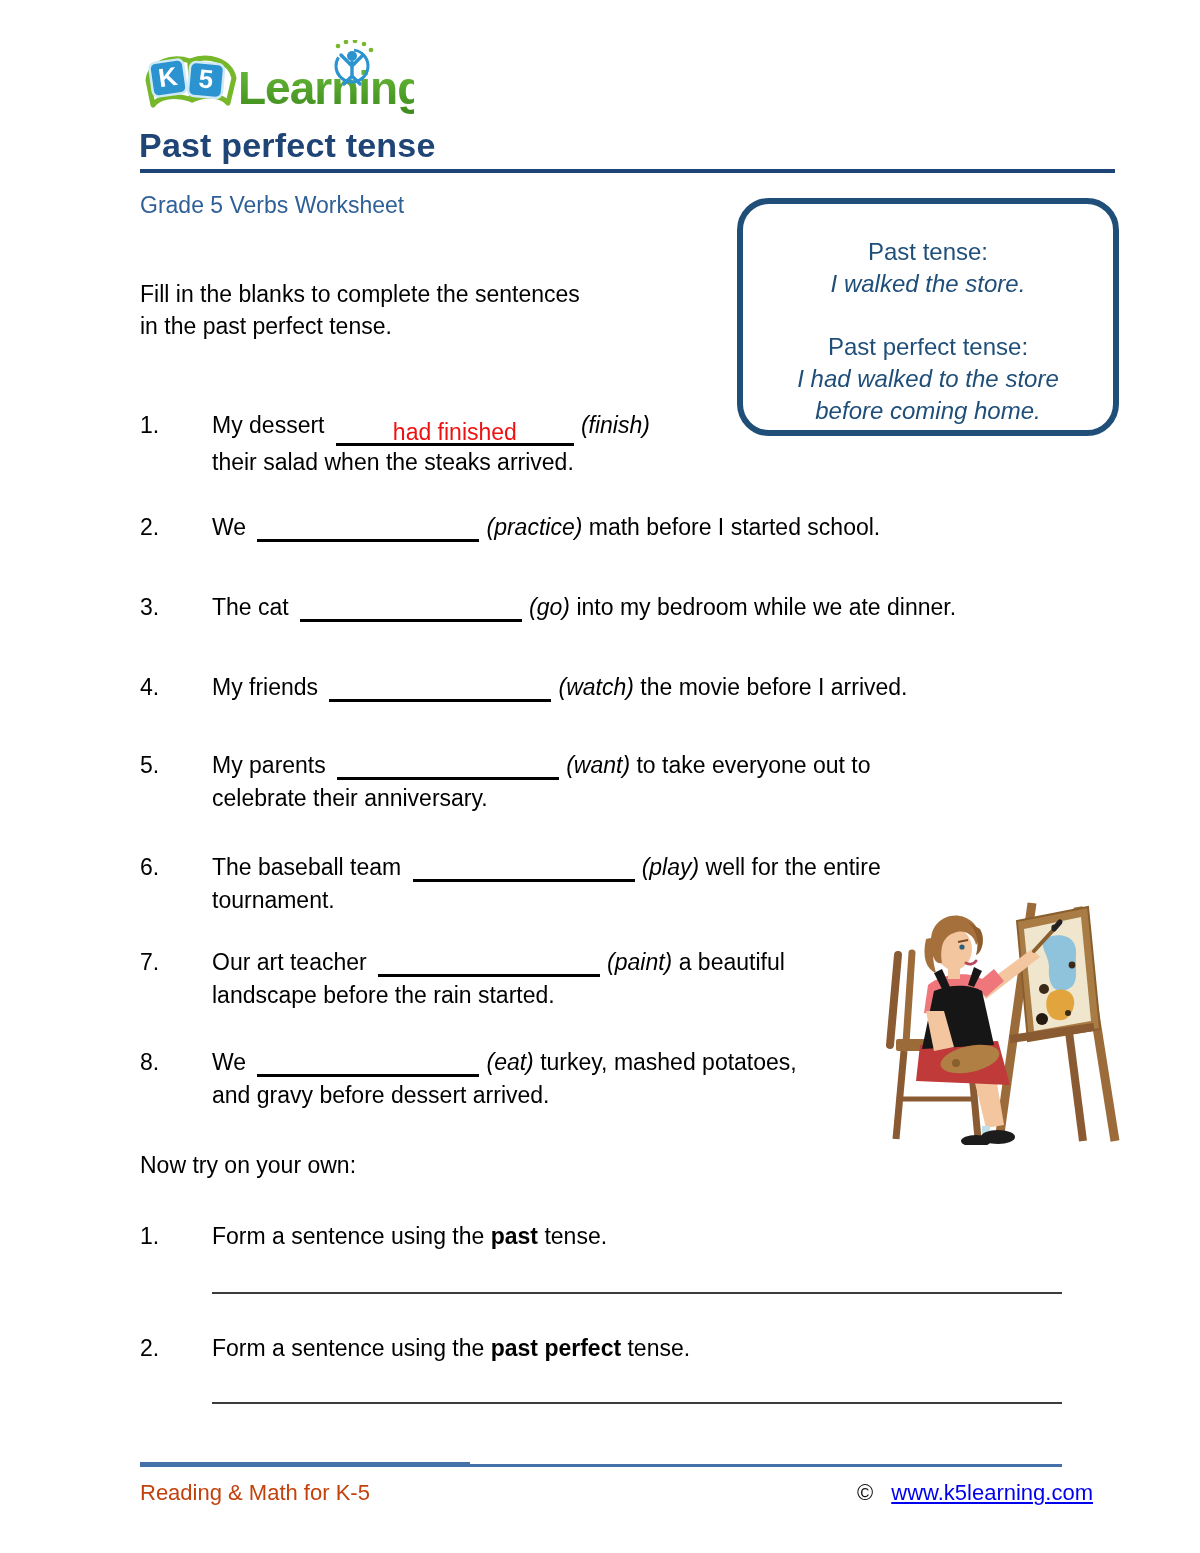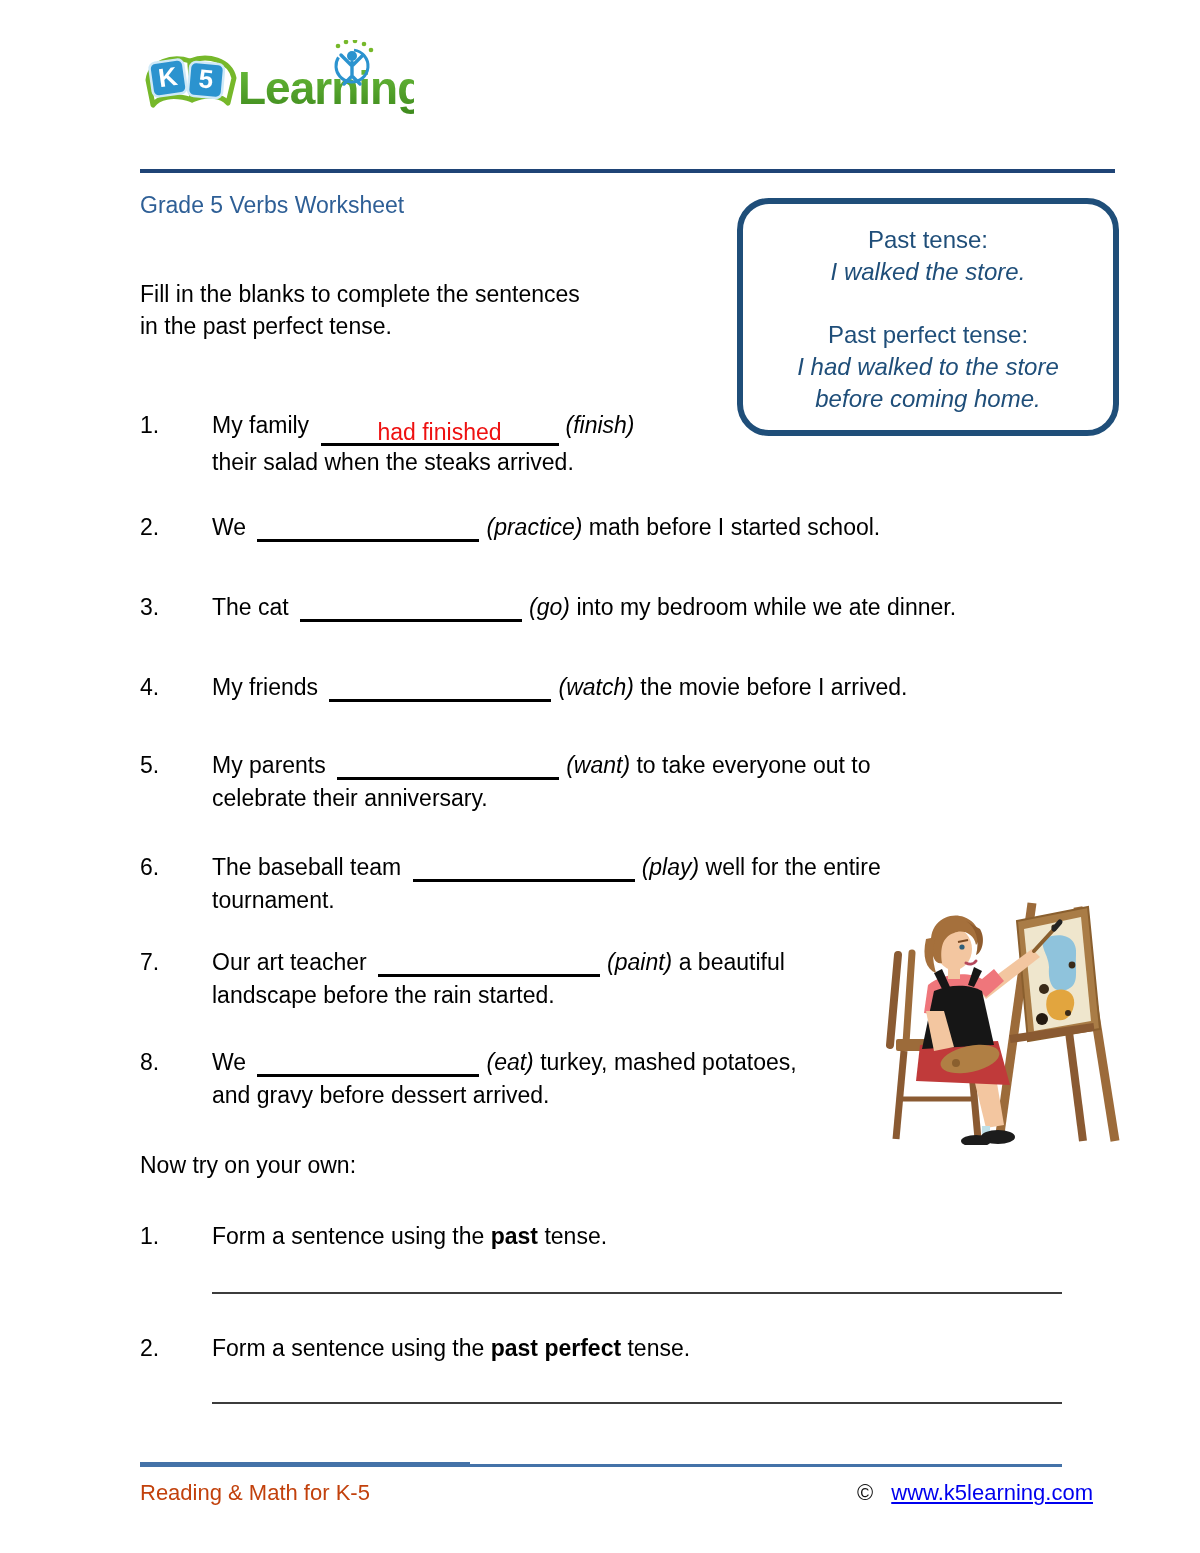--- a/index.html
+++ b/index.html
@@ -15,21 +15,21 @@
 
   
   .title{position:absolute;left:139px;top:126px;font-size:34px;font-weight:bold;color:#1f4476;letter-spacing:.2px;}
   .title-rule{position:absolute;left:140px;top:169px;width:975px;height:4px;background:#1f4476;}
   .subtitle{position:absolute;left:140px;top:192px;font-size:23px;color:#2e5f96;}
 
   
   .example-box{
     position:absolute;left:737px;top:198px;width:382px;height:238px;box-sizing:border-box;
     border:6px solid #1f4e79;border-radius:32px;color:#1f4e79;
-    text-align:center;font-size:24px;line-height:32px;padding-top:20px;
+    text-align:center;font-size:24px;line-height:32px;padding-top:32px;
   }
   .example-box .gap{height:31px;}
   .ex-italic{font-style:italic;}
   .ex-bold{font-style:italic;font-weight:normal;}
 
   
   .intro{position:absolute;left:140px;top:278px;font-size:23px;line-height:32px;}
   .intro span{display:block;}
 
   
@@ -103,20 +103,21 @@
       <circle cx="218" cy="16" r="5" fill="#2b93cf"></circle>
       <path d="M218,22 L218,36 M218,26 L207,15 M218,26 L229,15 M218,36 L210,44 M218,36 L226,44" stroke="#2b93cf" stroke-width="3.4" fill="none" stroke-linecap="round"></path>
       <circle cx="204" cy="6" r="2.3" fill="#76b82a"></circle>
         <circle cx="212" cy="2" r="2.3" fill="#76b82a"></circle>
       <circle cx="221" cy="1" r="2.3" fill="#76b82a"></circle>
         <circle cx="230" cy="4" r="2.3" fill="#76b82a"></circle>
       <circle cx="237" cy="10" r="2.3" fill="#76b82a"></circle>
     </g>
   </svg>
 
+  <div class="title">Past perfect tense</div>
   <div class="title-rule"></div>
   <div class="subtitle">Grade 5 Verbs Worksheet</div>
 
   <div class="example-box">
     <div>Past tense:</div>
     <div><span class="ex-italic">I </span><span class="ex-bold">walked</span><span class="ex-italic"> the store.</span></div>
     <div class="gap"></div>
     <div>Past perfect tense:</div>
     <div><span class="ex-italic">I </span><span class="ex-bold">had walked</span><span class="ex-italic"> to the store</span></div>
     <div class="ex-italic">before coming home.</div>
@@ -124,21 +125,21 @@
 
   <div class="intro">
     <span>Fill in the blanks to complete the sentences</span>
     <span>in the past perfect tense.</span>
   </div>
 
   <div class="items">
   <div class="ws-item">
     <span class="num">1.</span>
     <div class="item-body">
-      <span class="pre">My family </span><span class="blank answered"><span class="answer">had finished</span></span><i class="verb">(finish)</i> 
+      <span class="pre">My dessert </span><span class="blank answered"><span class="answer">had finished</span></span><i class="verb">(finish)</i> 
       <div class="line2">their salad when the steaks arrived.</div>
     </div>
   </div>
 
   <div class="ws-item">
     <span class="num">2.</span>
     <div class="item-body">
       <span class="pre">We </span><span class="blank"></span><i class="verb">(practice)</i> <span class="post">math before I started school.</span>
       
     </div>

